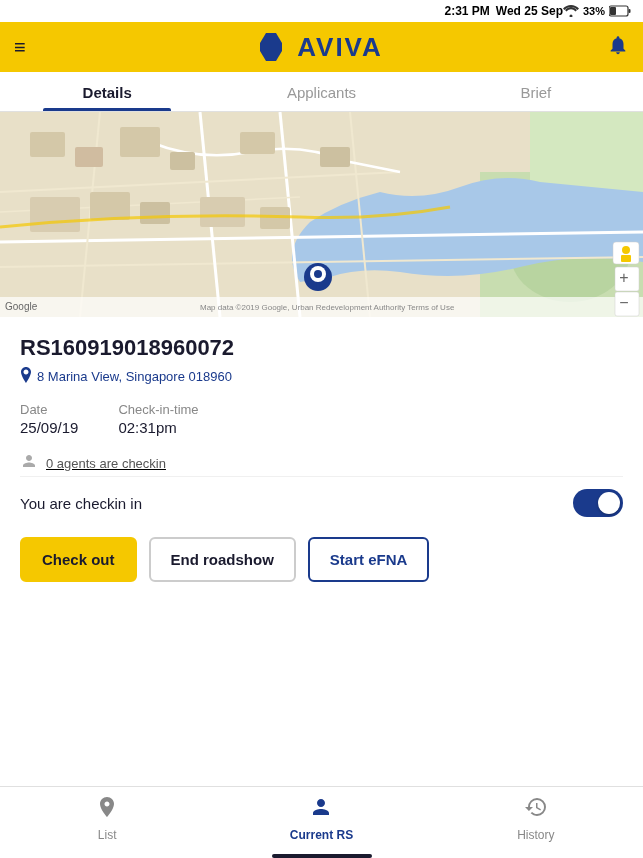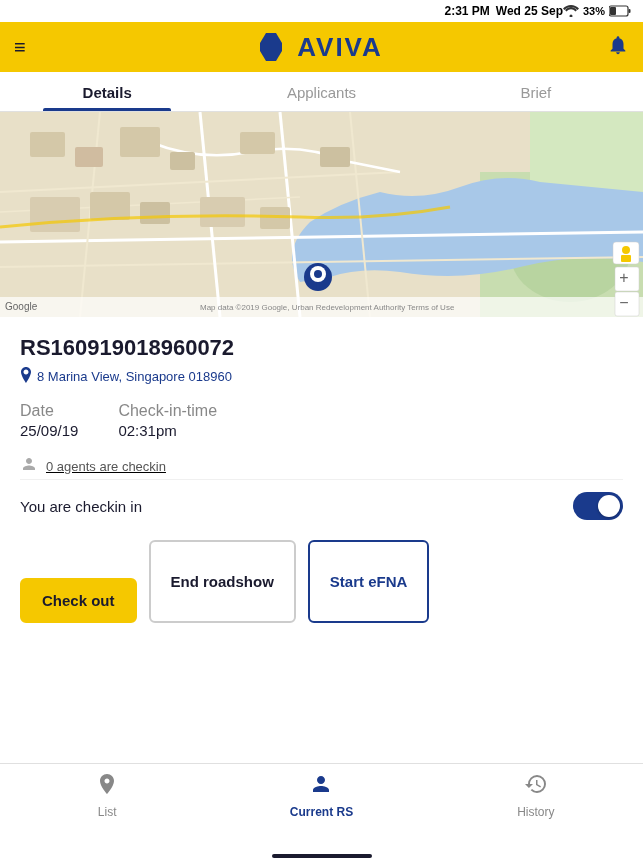--- a/index.html
+++ b/index.html
@@ -122,21 +122,21 @@
       color: #1a3a8c;
     }
 
     .date-checkin-row {
       display: flex;
       gap: 40px;
       margin-bottom: 16px;
     }
     .field-group {}
     .field-label {
-      font-size: 16px;
+      font-size: 13px;
       color: #888;
       margin-bottom: 2px;
     }
     .field-value {
       font-size: 15px;
       color: #1a1a2e;
       font-weight: 500;
     }
 
     .agents-row {
@@ -188,40 +188,39 @@
       font-size: 15px;
       font-weight: 600;
       cursor: pointer;
       border: 2px solid transparent;
       white-space: nowrap;
     }
     .btn-yellow {
       background: #F5C800;
       color: #1a1a2e;
       border-color: #F5C800;
-      margin-top: 38px;
     }
     .btn-outline {
       background: #fff;
       color: #1a1a2e;
       border-color: #ccc;
     }
     .btn-blue-outline {
       background: #fff;
       color: #1a3a8c;
       border-color: #1a3a8c;
     }
 
     
     .bottom-nav {
       position: absolute;
       bottom: 0;
       left: 0;
       right: 0;
-      height: 95px;
+      height: 72px;
       background: #fff;
       border-top: 1px solid #e0e0e0;
       display: flex;
       align-items: flex-start;
       padding-top: 8px;
     }
     .nav-item {
       flex: 1;
       display: flex;
       flex-direction: column;

